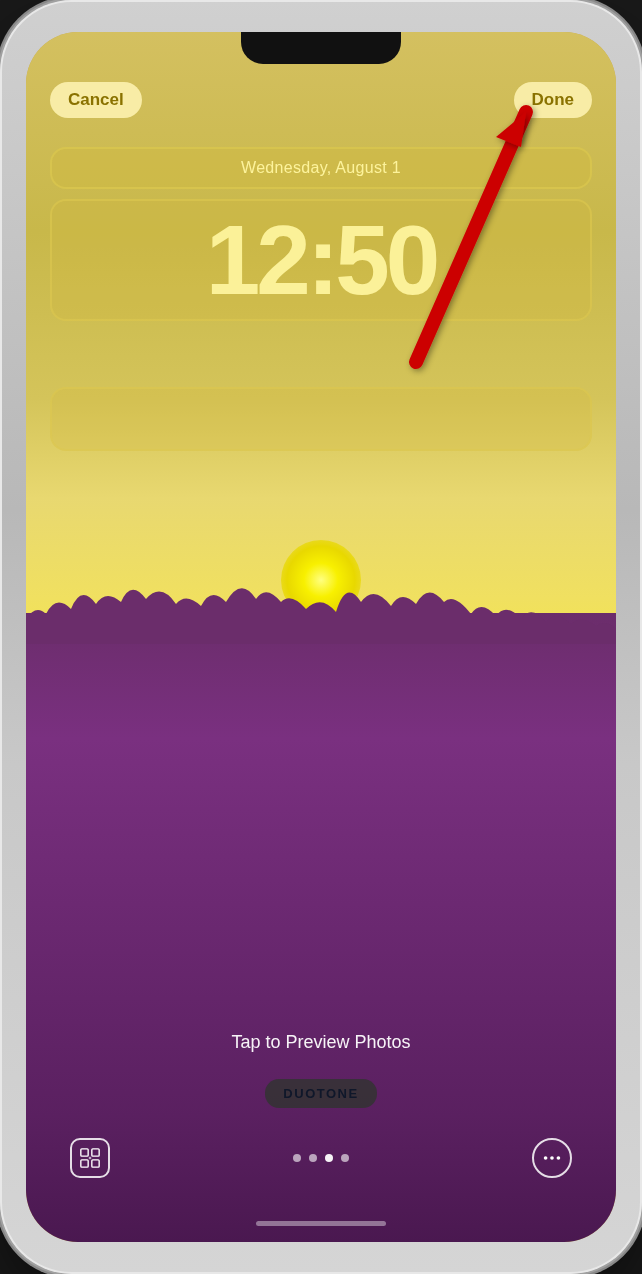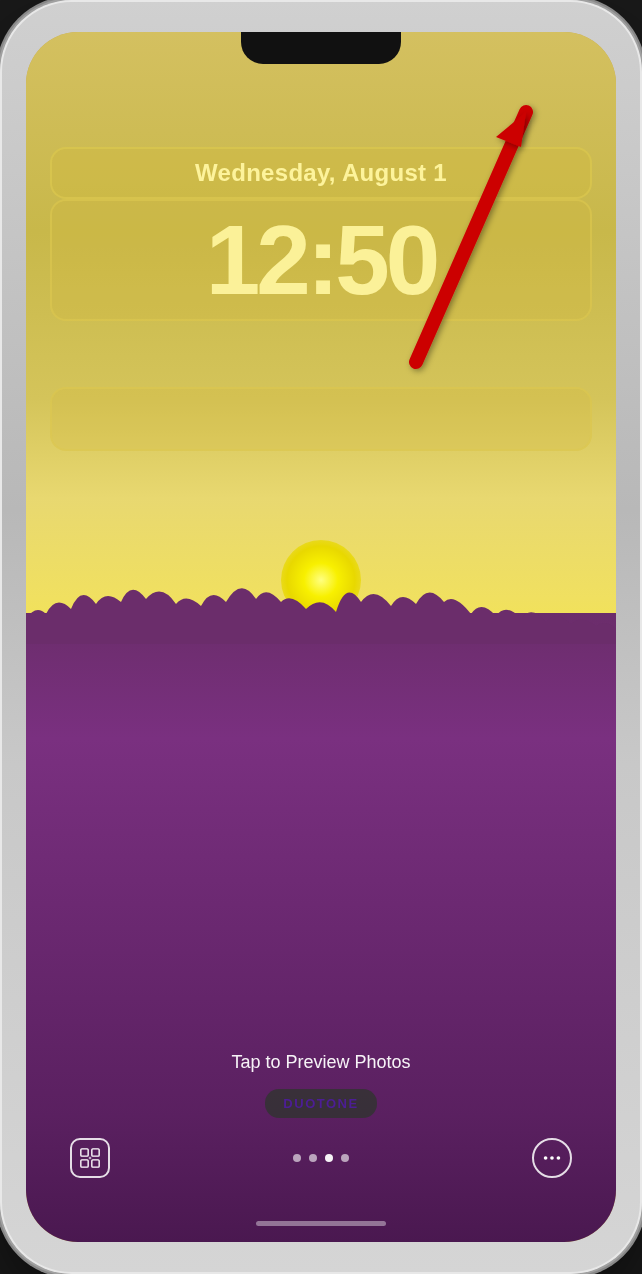--- a/index.html
+++ b/index.html
@@ -171,22 +171,22 @@
       right: 24px;
       background: rgba(210, 185, 60, 0.35);
       border: 2px solid rgba(220, 200, 80, 0.7);
       border-radius: 16px;
       padding: 10px 16px;
       text-align: center;
       z-index: 20;
     }
 
     .widget-date-text {
-      font-size: 24px;
-      font-weight: 700;
+      font-size: 16px;
+      font-weight: 400;
       color: rgba(255, 245, 160, 0.95);
       letter-spacing: 0.3px;
     }
 
     
     .widget-time {
       position: absolute;
       top: 167px;
       left: 24px;
       right: 24px;
@@ -242,33 +242,33 @@
     
     .bottom-section {
       position: absolute;
       bottom: 60px;
       left: 0;
       right: 0;
       z-index: 20;
       display: flex;
       flex-direction: column;
       align-items: center;
-      gap: 16px;
+      gap: 26px;
     }
 
     .tap-preview-text {
       color: rgba(255, 255, 255, 0.95);
       font-size: 18px;
       font-weight: 500;
       text-align: center;
     }
 
     .duotone-badge {
       background: rgba(50, 50, 50, 0.85);
-      color: #4c1d95;
+      color: #0f172a;
       font-size: 13px;
       font-weight: 600;
       letter-spacing: 1.5px;
       padding: 7px 18px;
       border-radius: 14px;
       text-align: center;
     }
 
     .bottom-toolbar {
       display: flex;
@@ -362,20 +362,24 @@
                Q375,25 390,40 Q402,18 418,38 Q428,28 445,50
                Q455,35 470,52 Q480,38 495,55 Q505,40 520,58
                Q530,45 545,60 Q555,50 570,62 Q580,55 590,65
                L590,80 Z" fill="#6b2d6b"></path>
     </svg>
 
     <div class="bg-landscape"></div>
 
     <div class="ui-layer">
 
+      <div class="top-buttons">
+        <button class="top-btn">Cancel</button>
+        <button class="top-btn">Done</button>
+      </div>
 
       <div class="widget-date">
         <span class="widget-date-text">Wednesday, August 1</span>
       </div>
 
       <div class="widget-time">
         <span class="widget-time-text">12:50</span>
       </div>
 
       <div class="widget-empty"></div>

